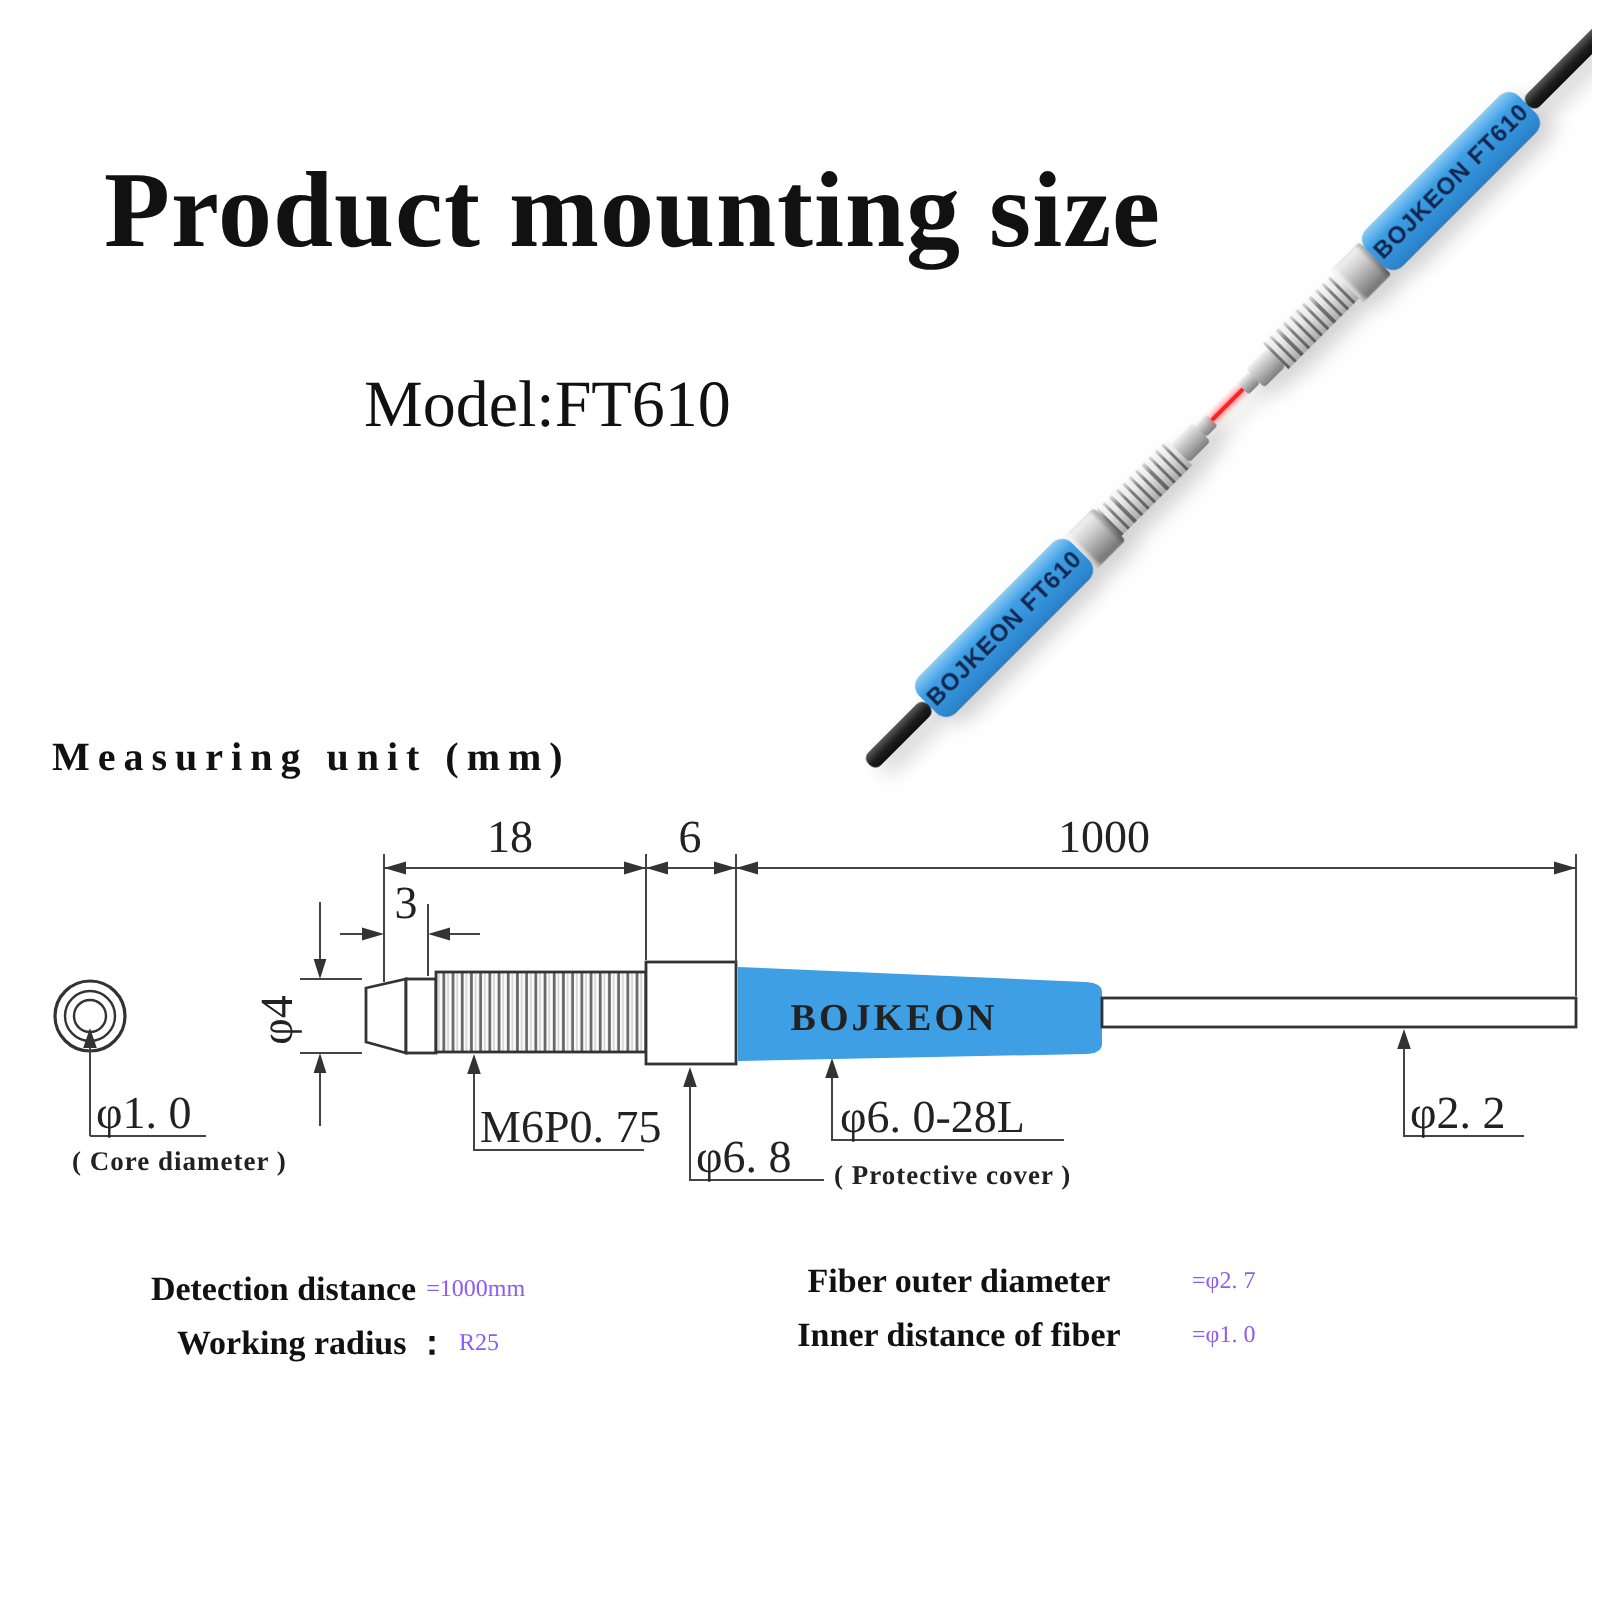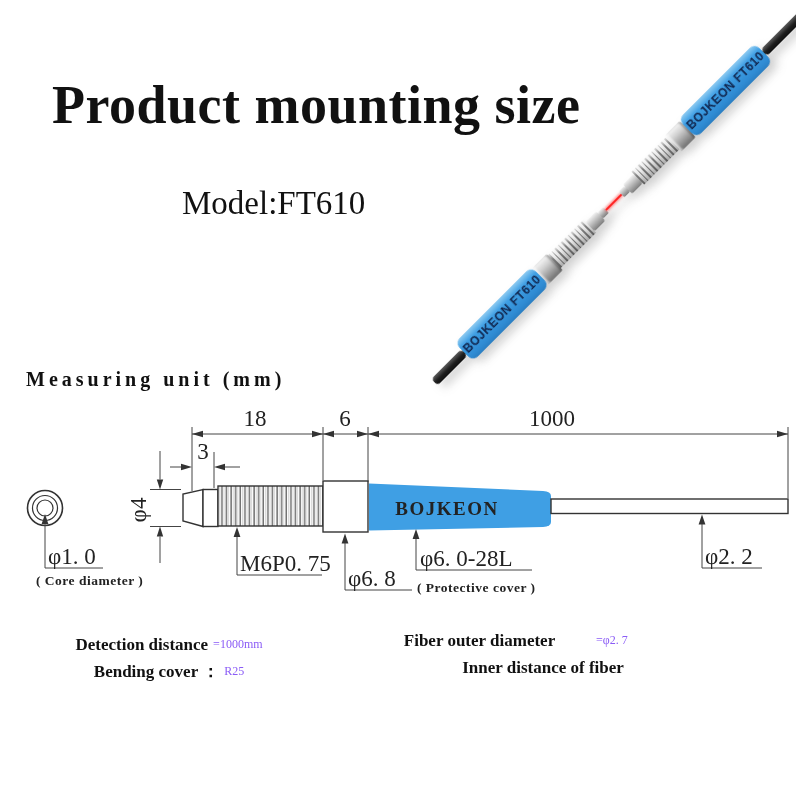--- a/index.html
+++ b/index.html
@@ -181,28 +181,29 @@
       <text class="dimtxt" x="705" y="169">φ2. 2</text>
     </g>
   </svg>
 
   <div class="specs-left">
     <div class="spec-row">
       <span class="spec-label">Detection distance</span>
       <span class="spec-value">=1000mm</span>
     </div>
     <div class="spec-row">
-      <span class="spec-label">Bending cover ：</span>
+      <span class="spec-label">Working radius ：</span>
       <span class="spec-value">R25</span>
     </div>
   </div>
 
   <div class="specs-right">
     <div class="spec-row">
       <span class="spec-label">Fiber outer diameter</span>
       <span class="spec-value">=φ2. 7</span>
     </div>
     <div class="spec-row">
       <span class="spec-label">Inner distance of fiber</span>
+      <span class="spec-value">=φ1. 0</span>
     </div>
   </div>
 
 </div>
 
 </body></html>

